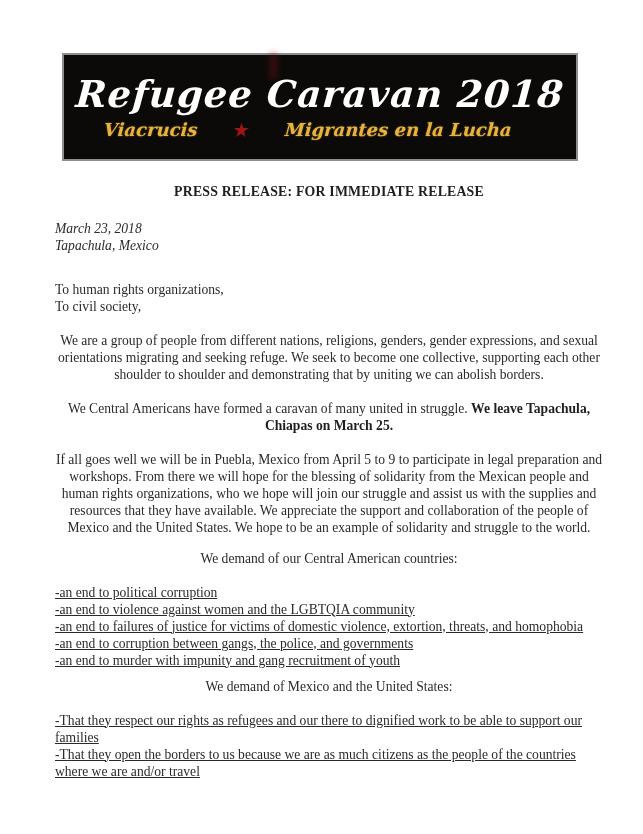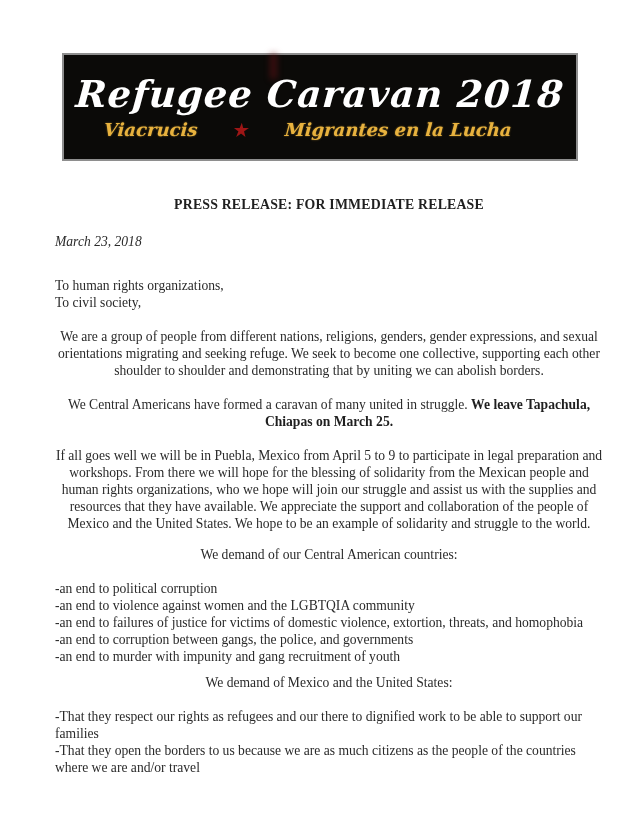--- a/index.html
+++ b/index.html
@@ -71,21 +71,21 @@
     width: 7px;
     height: 26px;
     background: rgba(120, 20, 25, 0.45);
     filter: blur(3px);
     pointer-events: none;
   }
   
   .content {
     position: absolute;
     left: 55px;
-    top: 196px;
+    top: 183px;
     width: 548px;
   }
   .press-heading {
     text-align: center;
     font-weight: bold;
     color: #1f1f1f;
     font-size: 13.8px;
     letter-spacing: 0.2px;
     margin: 0 0 0 0;
   }
@@ -100,20 +100,21 @@
   .para {
     margin-top: 17px;
     text-align: center;
   }
   .bold { font-weight: bold; color: #1f1f1f; }
   .demand-heading {
     margin-top: 9px;
   }
   .demand-list {
     margin-top: 17px;
+    text-decoration: underline;
   }
 </style>
 </head>
 <body>
 
 <div class="page">
 
   <div class="banner">
     <div class="banner-smudge"></div>
     <div class="banner-title">Refugee Caravan 2018</div>
@@ -123,20 +124,21 @@
       <span>Migrantes en la Lucha</span>
     </div>
   </div>
 
   <div class="content">
 
     <p class="press-heading">PRESS RELEASE: FOR IMMEDIATE RELEASE</p>
 
     <div class="dateline">
       <p class="line">March 23, 2018</p>
+      <p class="line">Tapachula, Mexico</p>
     </div>
 
     <div class="recipients">
       <p class="line">To human rights organizations,</p>
       <p class="line">To civil society,</p>
     </div>
 
     <p class="para">We are a group of people from different nations, religions, genders, gender expressions, and sexual orientations migrating and seeking refuge. We seek to become one collective, supporting each other shoulder to shoulder and demonstrating that by uniting we can abolish borders.</p>
 
     <p class="para"><span>We Central Americans have formed a caravan of many united in struggle. </span><span class="bold">We leave Tapachula, Chiapas on March 25.</span></p>

